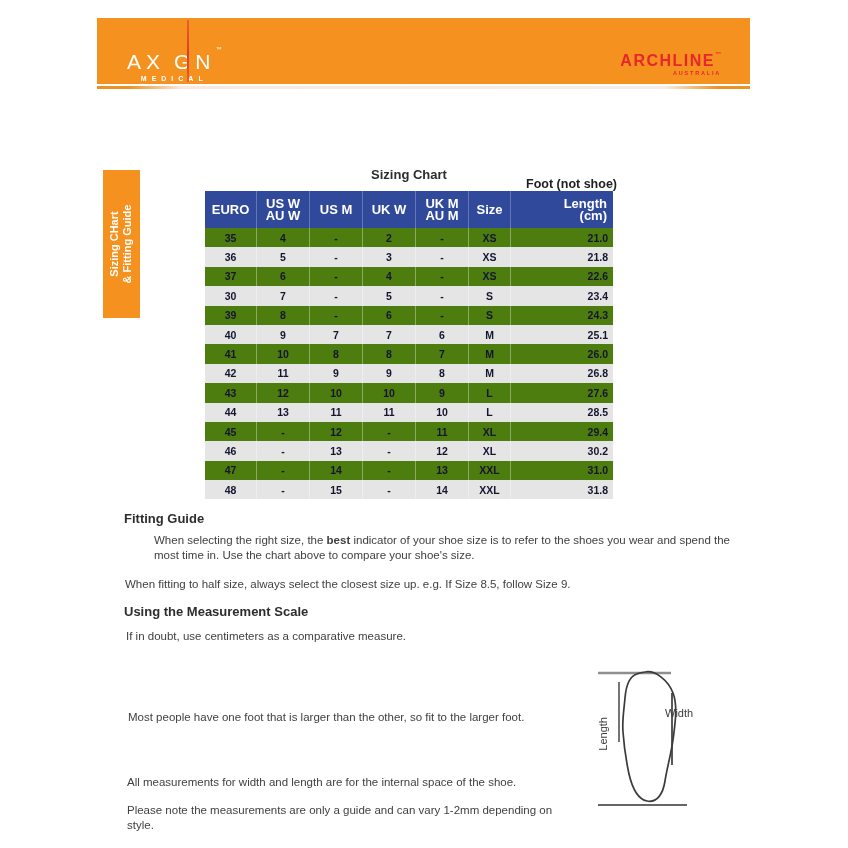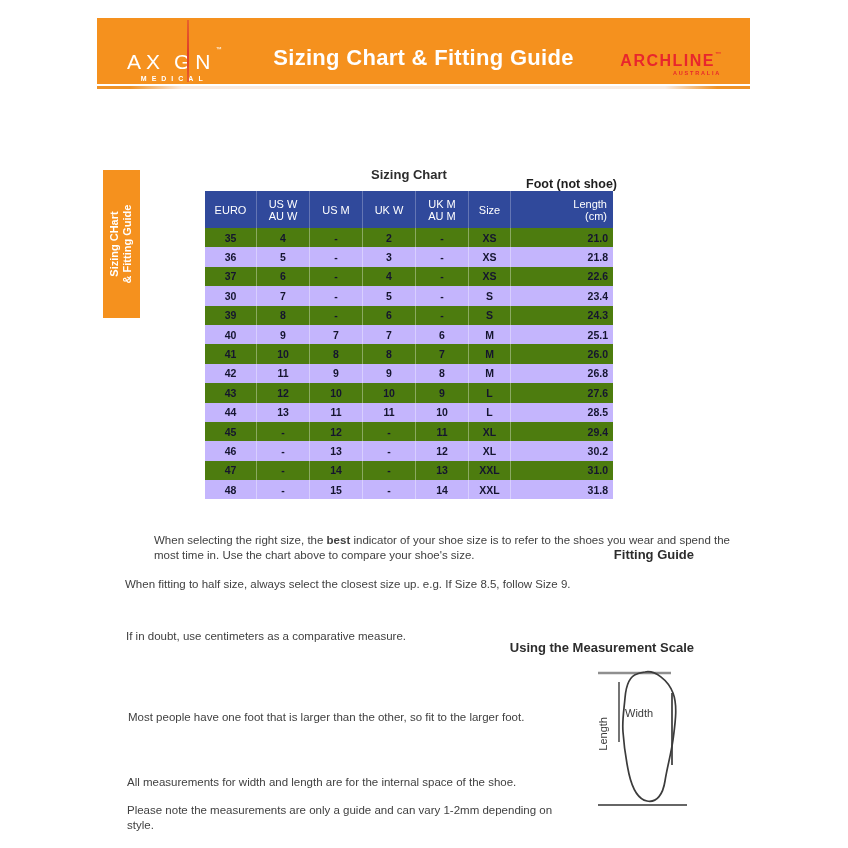--- a/index.html
+++ b/index.html
@@ -33,55 +33,54 @@
   
   .sizing-title{position:absolute;left:205px;top:167px;width:408px;text-align:center;
                 font-size:13px;font-weight:700;color:#2d2d2d;}
   .foot-note{position:absolute;left:500px;top:177px;width:117px;text-align:right;
              font-size:12.5px;font-weight:700;color:#1f1f1f;}
 
   
   .sizing-table{position:absolute;left:205px;top:191px;width:408px;}
   .t-head,.trow{display:grid;grid-template-columns:52px 53px 53px 53px 53px 42px 102px;}
   .t-head{background:#30499B;height:37px;}
-  .hcell{color:#ffffff;font-size:11px;font-weight:400;line-height:12px;display:flex;
+  .hcell{color:#ffffff;font-size:13px;font-weight:700;line-height:12px;display:flex;
          flex-direction:column;align-items:center;justify-content:center;
          border-right:1px solid rgba(255,255,255,.25);text-align:center;}
   .hcell:last-child{border-right:none;align-items:flex-end;padding-right:6px;box-sizing:border-box;}
   .trow{height:19.4px;}
   .trow.steel{background:#4d7c0f;}
-  .trow.lav{background:#c4b5fd;}
+  .trow.lav{background:#e5e5e5;}
   .cell{font-size:10.5px;font-weight:700;color:#15152f;display:flex;align-items:center;
         justify-content:center;border-right:1px solid rgba(255,255,255,.35);}
   .cell:last-child{border-right:none;justify-content:flex-end;padding-right:5px;box-sizing:border-box;}
 
   
-  .sec-title{position:absolute;left:124px;width:570px;text-align:right;
-             font-size:13px;font-weight:700;color:#2d2d2d;margin-top:36px;}
+  .sec-title{position:absolute;left:124px;width:570px;text-align:left;
+             font-size:13px;font-weight:700;color:#2d2d2d;}
   .body-p{position:absolute;font-size:11.5px;line-height:14.5px;color:#414141;}
 
   
   .foot-diagram{position:absolute;left:595px;top:660px;width:115px;height:152px;}
   .foot-diagram svg{position:absolute;left:0;top:0;}
-  .width-label{position:absolute;left:30px;top:47px;font-size:11px;color:#3a3a3a;}
+  .width-label{position:absolute;left:30px;top:47px;font-size:11px;color:#3a3a3a;padding-left:40px;}
   .length-label{position:absolute;left:2px;top:57px;font-size:11px;color:#3a3a3a;
                 writing-mode:vertical-rl;transform:rotate(180deg);}
 </style>
 </head>
 <body>
 
 <div class="page">
 
   <div class="header-bar">
     <div class="axign-logo">
       <div class="axign-name"><span>AX</span><span class="axign-gap"></span><span>GN</span><sup>™</sup></div>
       <div class="axign-sub">MEDICAL</div>
     </div>
     <div class="axign-line"></div>
-    <div class="header-title">Sizing Chart &amp; Fitting Guide</div>
     <div class="archline-logo">
       <div class="arch-name"><span>ARCHLINE</span><sup>™</sup></div>
       <div class="arch-sub">AUSTRALIA</div>
     </div>
   </div>
   <div class="header-underline"></div>
 
   <div class="side-tab">
     <div class="side-tab-text">
       <div>Sizing CHart</div>

